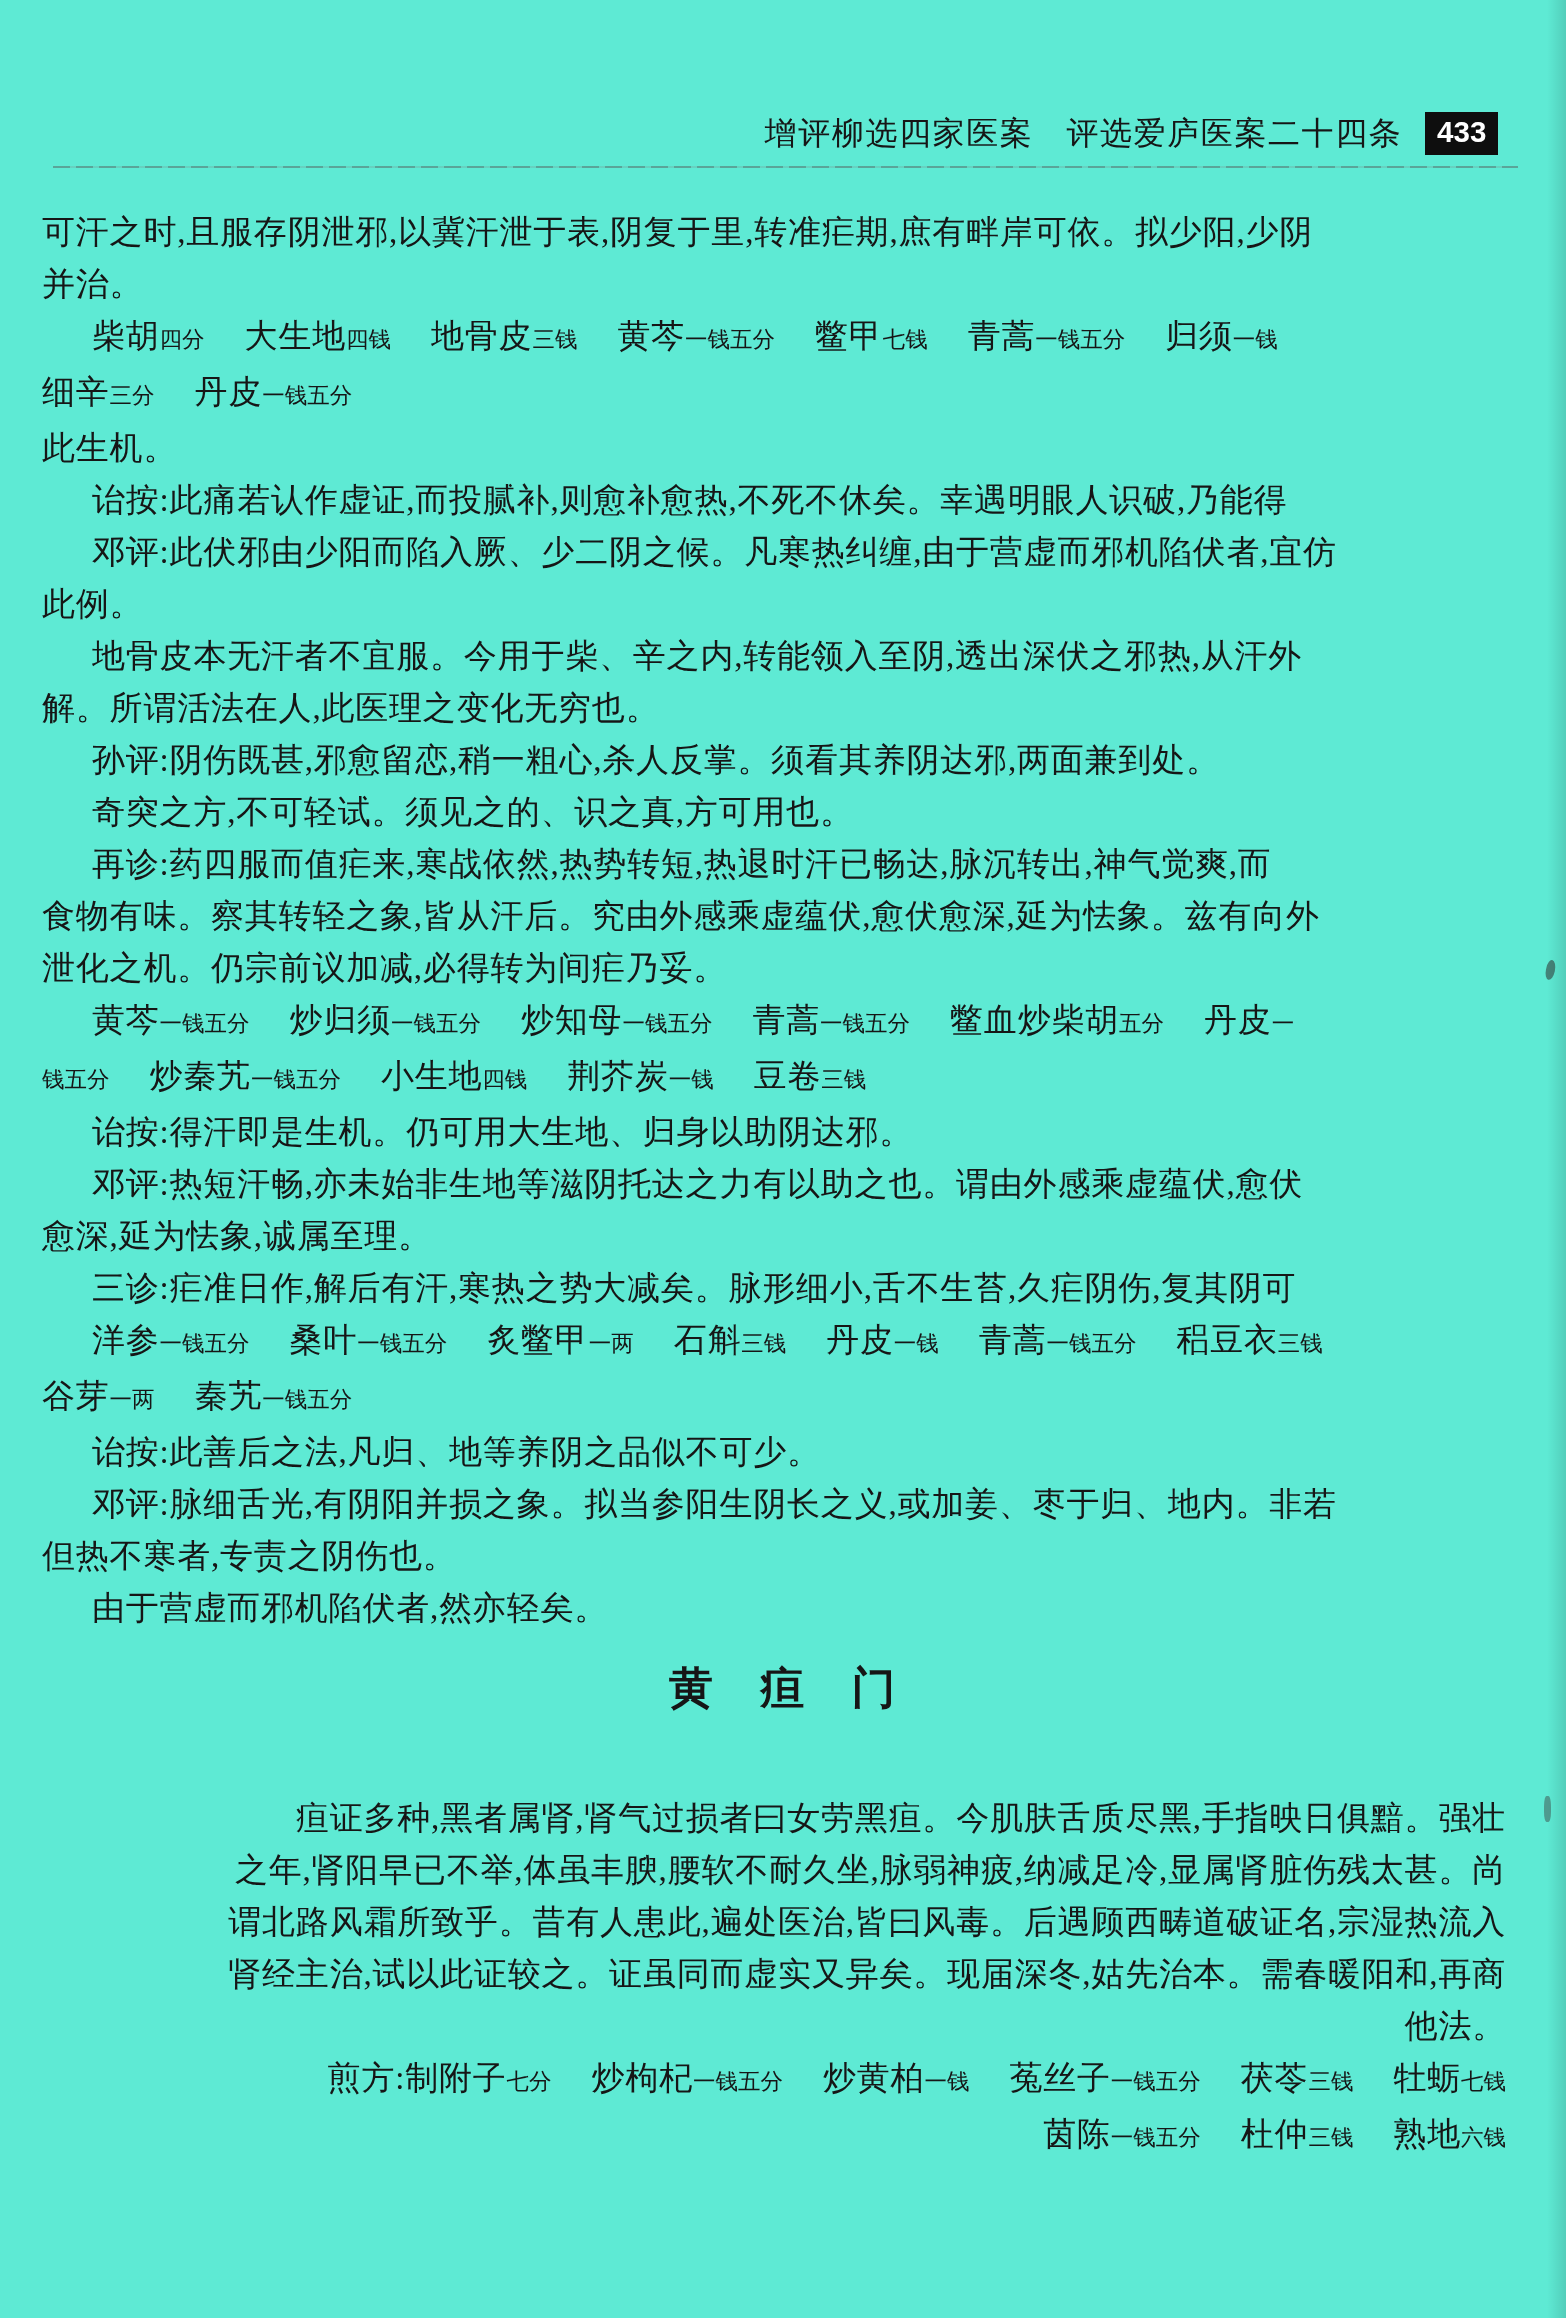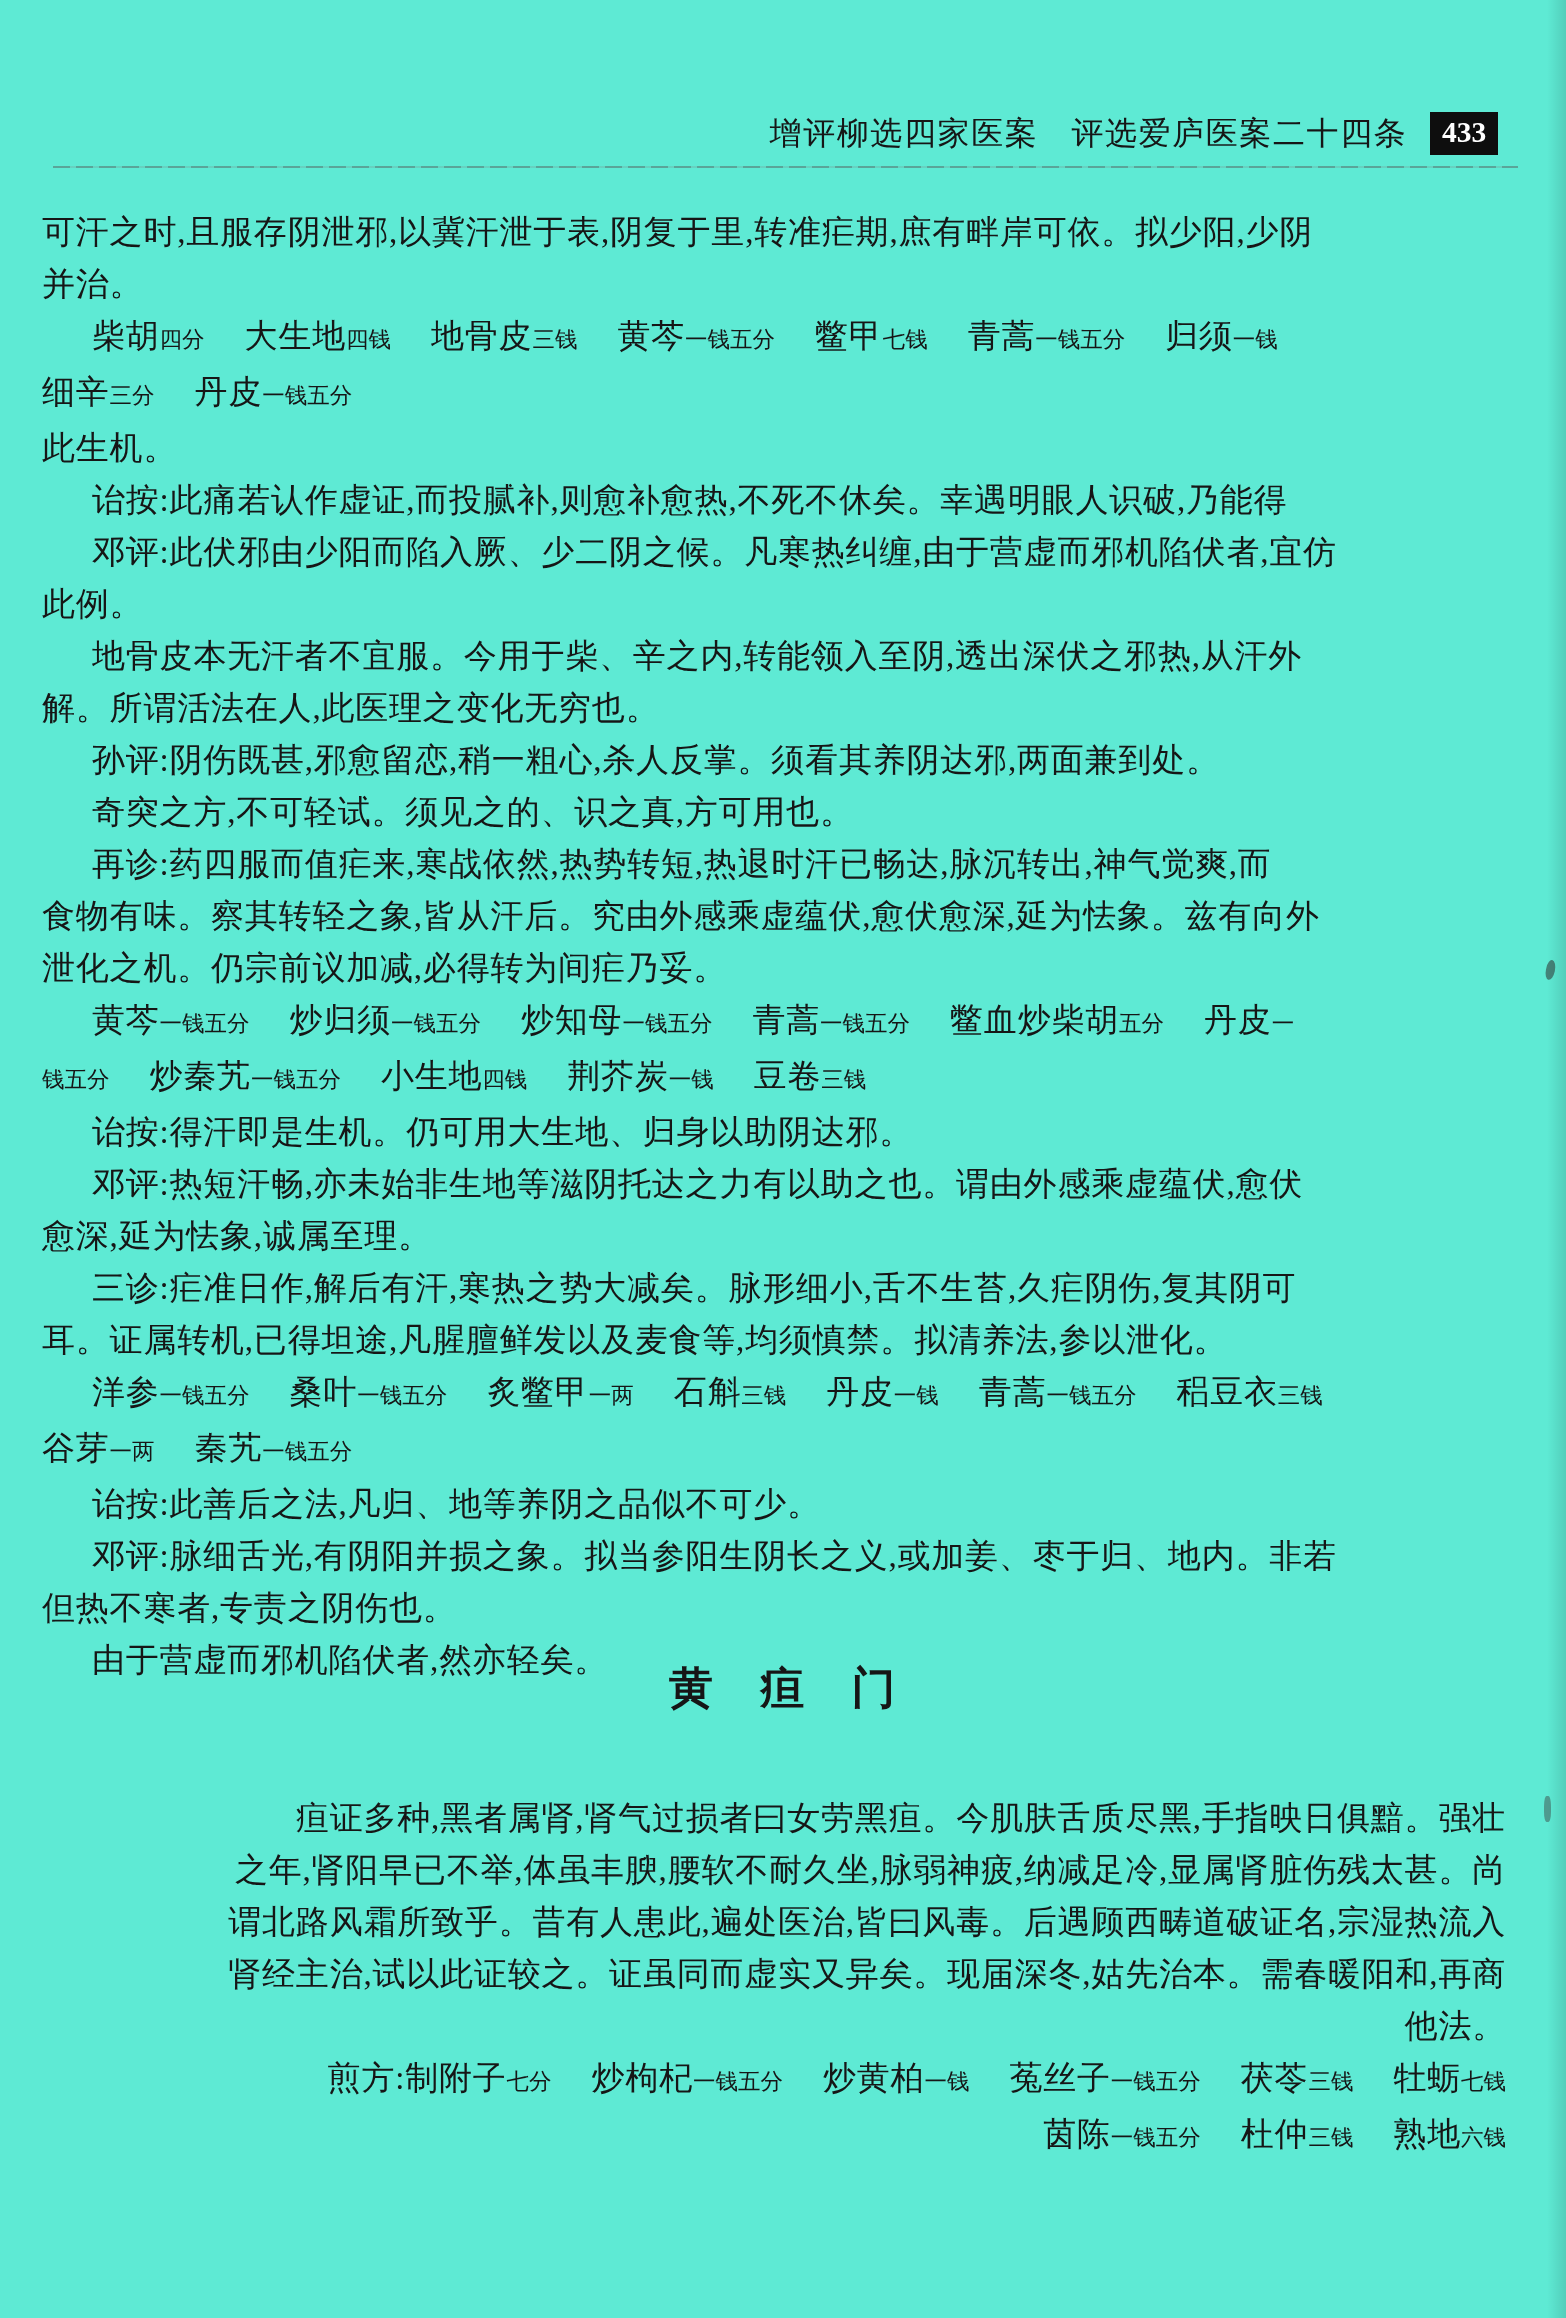--- a/index.html
+++ b/index.html
@@ -15,21 +15,21 @@
   .header{
     position:absolute;top:112px;right:68px;
     display:flex;align-items:center;
     font-size:32px;line-height:1.2;white-space:nowrap;
   }
   .header .htext{letter-spacing:1.6px;}
   .header .hgap{display:inline-block;width:33px;}
   .pagenum{
     display:inline-block;margin-left:23px;
     background:#0e0e0e;color:#ffffff;
-    font-family:Liberation Serif, serif;
+    font-family:Liberation Sans, sans-serif;
     font-weight:bold;font-size:29.5px;line-height:1.25;
     padding:2.3px 11.7px 3.9px 11.7px;
   }
   .header-rule{
     position:absolute;top:166px;left:53px;right:48px;height:2.3px;
     background:repeating-linear-gradient(to right,
       rgba(85,85,85,.55) 0 17px, rgba(130,130,130,.28) 17px 23px);
     opacity:.85;
   }
   
@@ -93,21 +93,20 @@
       <div class="line indent"><span class="seg-n">奇突之方,不可轻试。须见之的、识之真,方可用也。</span></div>
       <div class="line indent"><span class="seg-n">再诊:药四服而值疟来,寒战依然,热势转短,热退时汗已畅达,脉沉转出,神气觉爽,而</span></div>
       <div class="line"><span class="seg-n">食物有味。察其转轻之象,皆从汗后。究由外感乘虚蕴伏,愈伏愈深,延为怯象。兹有向外</span></div>
       <div class="line"><span class="seg-n">泄化之机。仍宗前议加减,必得转为间疟乃妥。</span></div>
       <div class="line indent"><span class="seg-n">黄芩</span><span class="seg-s">一钱五分</span><span class="seg-g"></span><span class="seg-n">炒归须</span><span class="seg-s">一钱五分</span><span class="seg-g"></span><span class="seg-n">炒知母</span><span class="seg-s">一钱五分</span><span class="seg-g"></span><span class="seg-n">青蒿</span><span class="seg-s">一钱五分</span><span class="seg-g"></span><span class="seg-n">鳖血炒柴胡</span><span class="seg-s">五分</span><span class="seg-g"></span><span class="seg-n">丹皮</span><span class="seg-s">一</span></div>
       <div class="line"><span class="seg-s">钱五分</span><span class="seg-g"></span><span class="seg-n">炒秦艽</span><span class="seg-s">一钱五分</span><span class="seg-g"></span><span class="seg-n">小生地</span><span class="seg-s">四钱</span><span class="seg-g"></span><span class="seg-n">荆芥炭</span><span class="seg-s">一钱</span><span class="seg-g"></span><span class="seg-n">豆卷</span><span class="seg-s">三钱</span></div>
       <div class="line indent"><span class="seg-n">诒按:得汗即是生机。仍可用大生地、归身以助阴达邪。</span></div>
       <div class="line indent"><span class="seg-n">邓评:热短汗畅,亦未始非生地等滋阴托达之力有以助之也。谓由外感乘虚蕴伏,愈伏</span></div>
       <div class="line"><span class="seg-n">愈深,延为怯象,诚属至理。</span></div>
       <div class="line indent"><span class="seg-n">三诊:疟准日作,解后有汗,寒热之势大减矣。脉形细小,舌不生苔,久疟阴伤,复其阴可</span></div>
-      <div class="line"><span class="seg-n">耳。证属转机,已得坦途,凡腥膻鲜发以及麦食等,均须慎禁。拟清养法,参以泄化。</span></div>
       <div class="line indent"><span class="seg-n">洋参</span><span class="seg-s">一钱五分</span><span class="seg-g"></span><span class="seg-n">桑叶</span><span class="seg-s">一钱五分</span><span class="seg-g"></span><span class="seg-n">炙鳖甲</span><span class="seg-s">一两</span><span class="seg-g"></span><span class="seg-n">石斛</span><span class="seg-s">三钱</span><span class="seg-g"></span><span class="seg-n">丹皮</span><span class="seg-s">一钱</span><span class="seg-g"></span><span class="seg-n">青蒿</span><span class="seg-s">一钱五分</span><span class="seg-g"></span><span class="seg-n">稆豆衣</span><span class="seg-s">三钱</span></div>
       <div class="line"><span class="seg-n">谷芽</span><span class="seg-s">一两</span><span class="seg-g"></span><span class="seg-n">秦艽</span><span class="seg-s">一钱五分</span></div>
       <div class="line indent"><span class="seg-n">诒按:此善后之法,凡归、地等养阴之品似不可少。</span></div>
       <div class="line indent"><span class="seg-n">邓评:脉细舌光,有阴阳并损之象。拟当参阳生阴长之义,或加姜、枣于归、地内。非若</span></div>
       <div class="line"><span class="seg-n">但热不寒者,专责之阴伤也。</span></div>
       <div class="line indent"><span class="seg-n">由于营虚而邪机陷伏者,然亦轻矣。</span></div>
     </div>
 
   <h1 class="section-title">黄　疸　门</h1>
 

